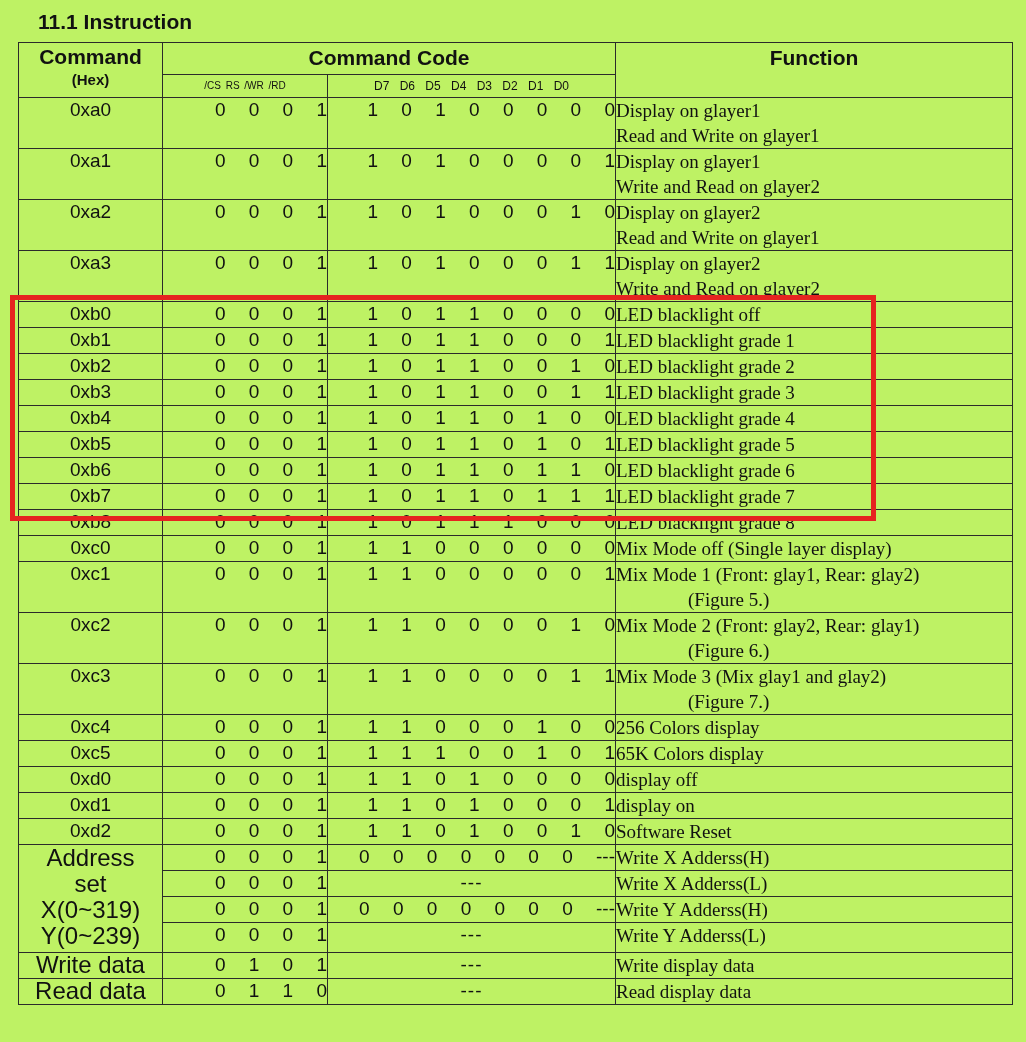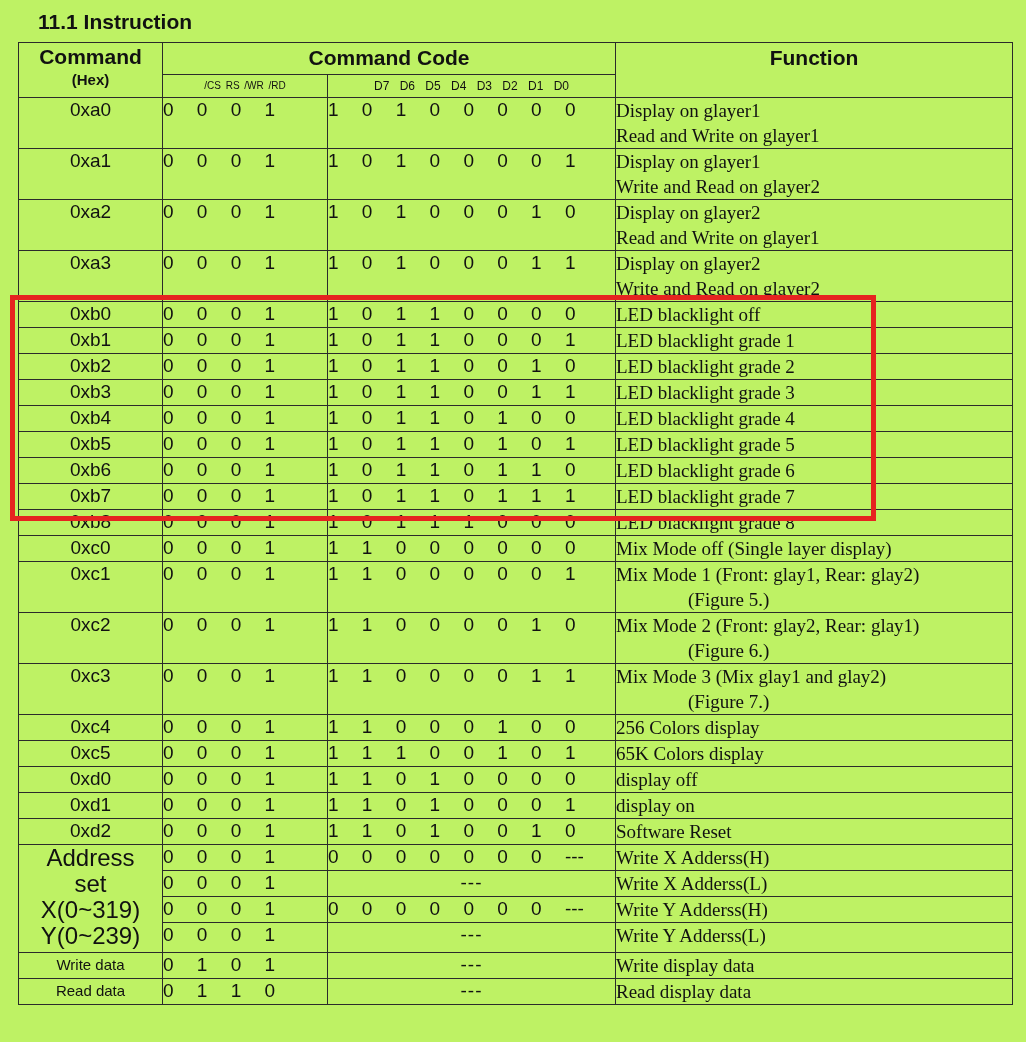--- a/index.html
+++ b/index.html
@@ -18,27 +18,27 @@
   .h-row1{height:32px;}
   .h-row2{height:23px;}
   .h-ctrl{font-size:10px;text-align:center;line-height:22px;word-spacing:2px;}
   .h-dbits{font-size:12px;text-align:center;line-height:22px;word-spacing:7px;}
   td.h-under{border-bottom:2.4px solid #2b2b2b;}
   
   tr.r-tall{height:50px;}
   tr.r-single{height:25px;}
   tr.r-addr-last{height:30px;}
   .c-hex{font-size:19px;text-align:center;line-height:24px;padding-top:1px;}
-  .c-bits{font-size:19px;text-align:left;word-spacing:18px;line-height:24px;padding-top:1px;}
+  .c-bits{font-size:19px;text-align:right;word-spacing:18px;line-height:24px;padding-top:1px;}
   .c-dash{font-size:19px;text-align:center;line-height:24px;padding-top:1px;letter-spacing:1px;}
   .c-fn{font-family:"Liberation Serif",serif;font-size:19px;line-height:25px;
         padding-left:8px;text-align:left;}
   .c-fn .fig{padding-left:72px;}
   .c-addr{font-size:24px;text-align:center;vertical-align:middle;line-height:26px;}
-  .c-label{font-size:15px;text-align:center;line-height:24px;padding-top:1px;}
+  .c-label{font-size:24px;text-align:center;line-height:24px;padding-top:1px;}
   
   .hl-box{position:absolute;left:10px;top:295px;width:866px;height:226px;
           box-sizing:border-box;border:5px solid #e62420;pointer-events:none;}
   .note{position:absolute;left:25px;top:1042px;font-family:"Liberation Serif",serif;
         font-size:20px;color:#111;white-space:pre;}
 </style>
 </head>
 <body>
 
 <div class="page">

